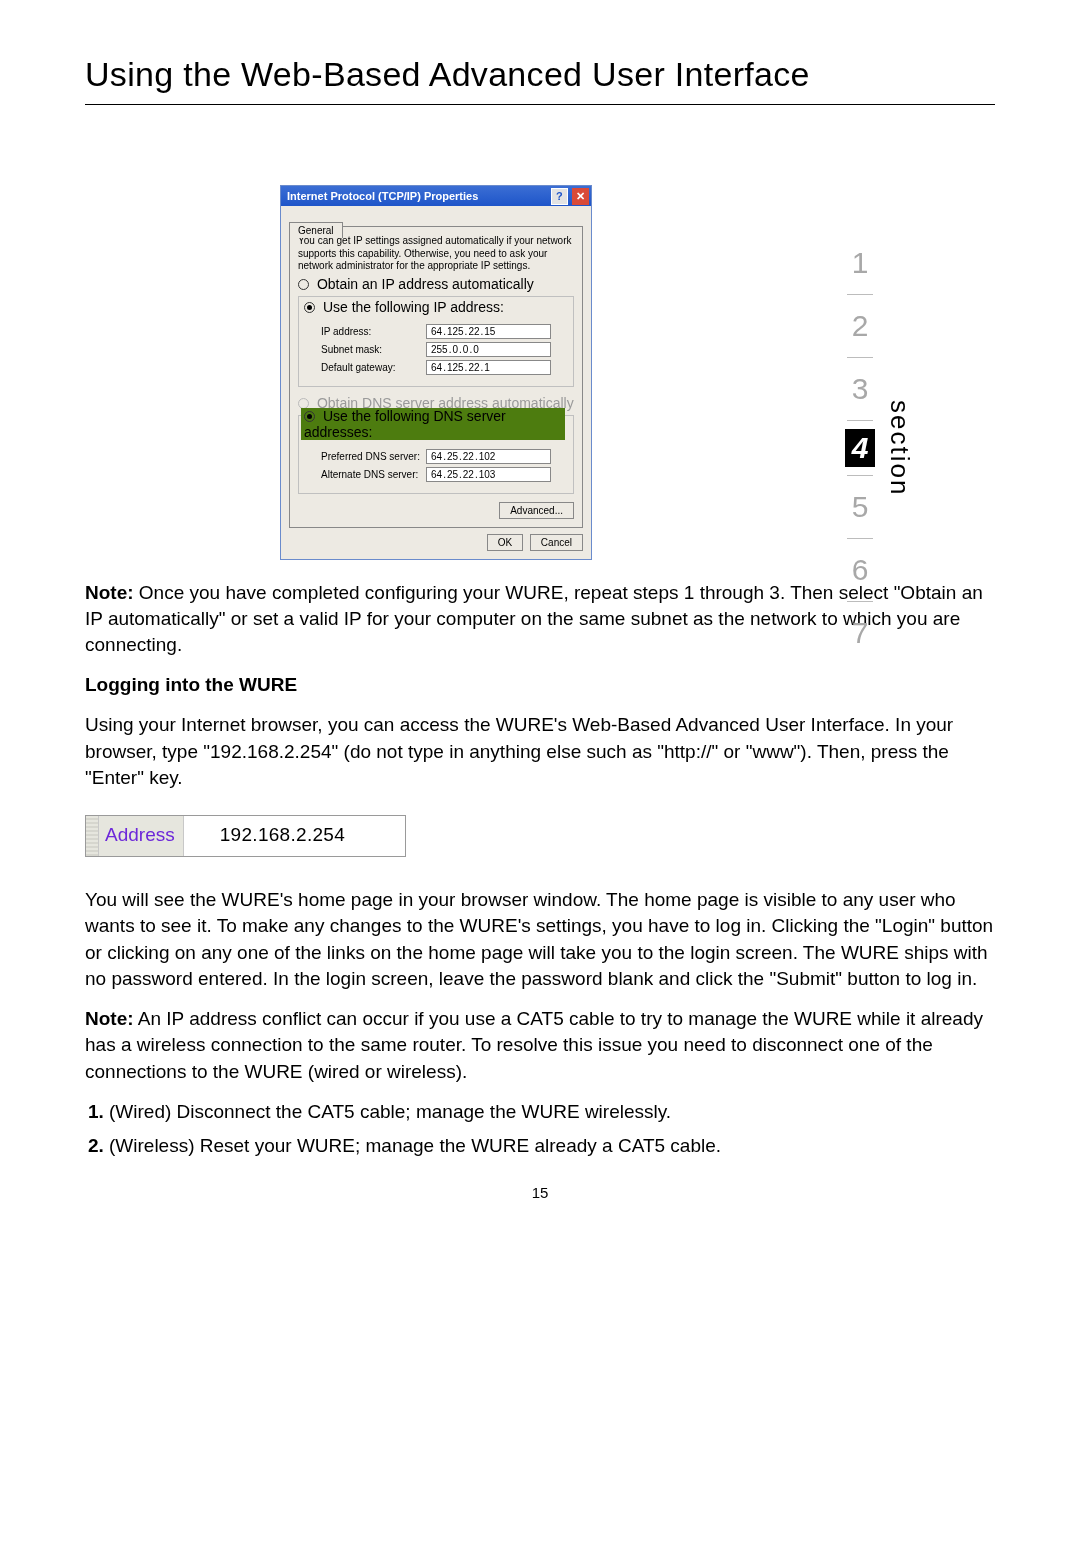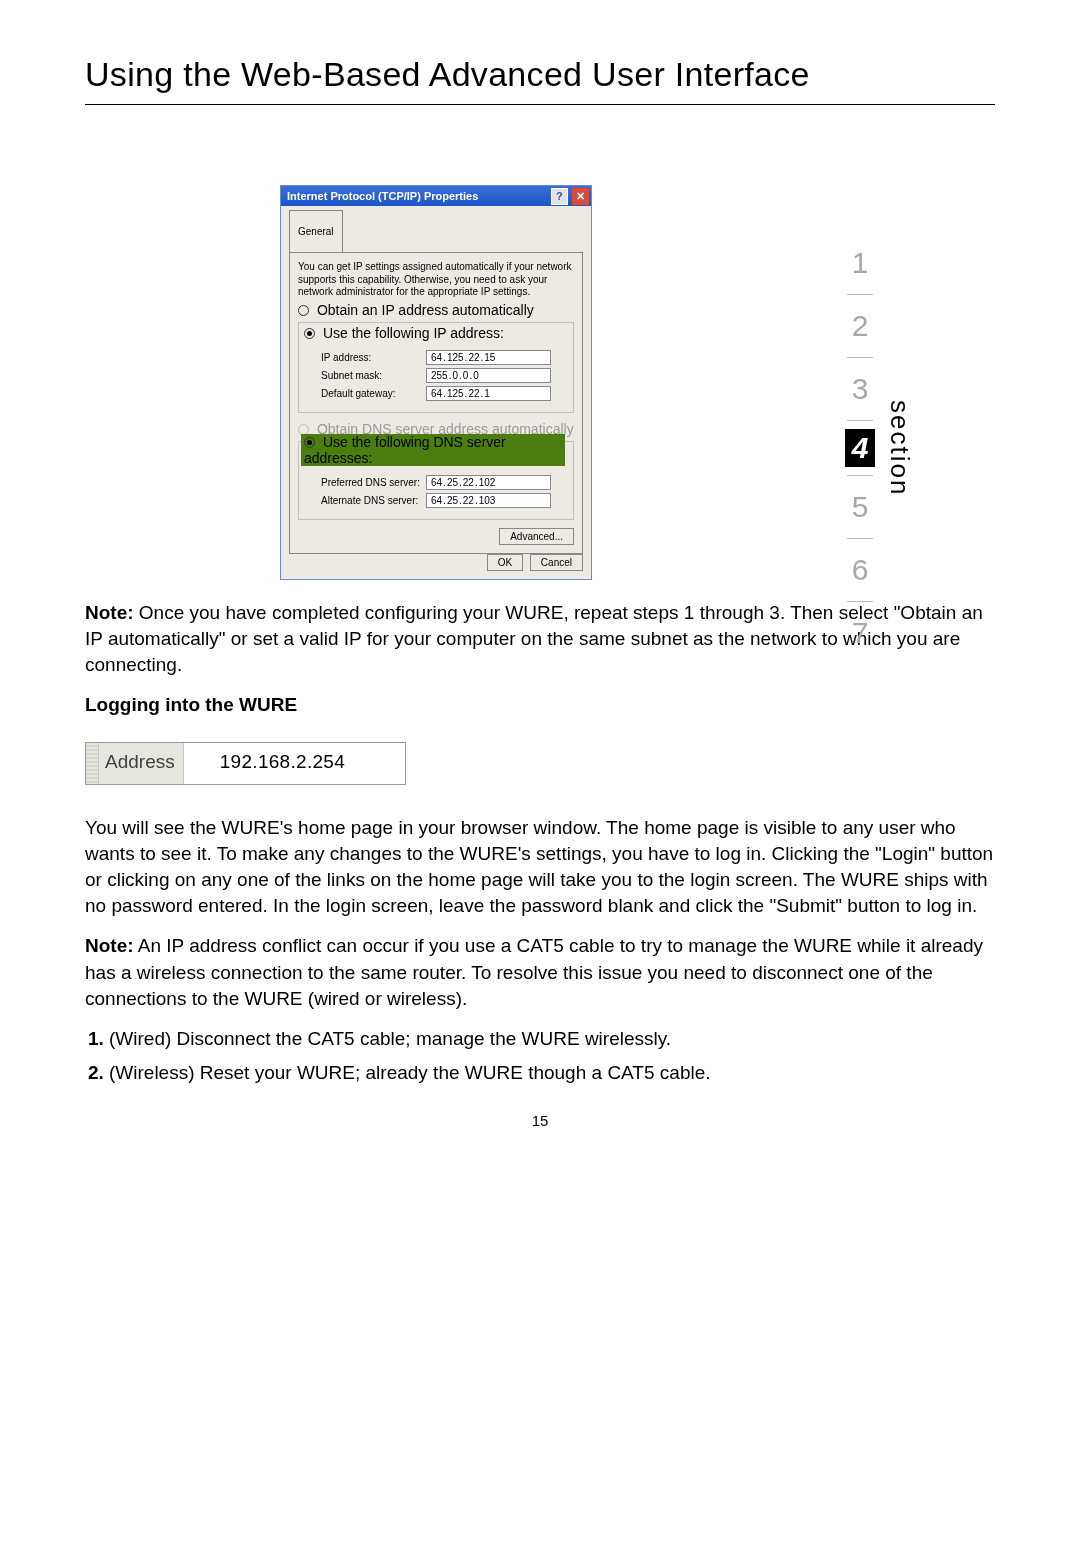--- a/index.html
+++ b/index.html
@@ -96,25 +96,25 @@
     border: 1px solid #fff;
     color: #1e55c9;
     font-size: 11px;
   }
   .dlg-btn.close { background: #d94a38; color: #fff; border-color:#d94a38; }
   .dialog-body { padding: 4px 8px 8px 8px; }
   .tab {
     display: inline-block;
     border: 1px solid #888;
     border-bottom: none;
-    padding: 15px 8px;
+    padding: 2px 8px;
     background: #edeae3;
     font-size: 10px;
     position: relative;
-    top: 0;
+    top: 12px;
   }
   .tab-panel {
     border: 1px solid #888;
     padding: 8px;
     background: #edeae3;
   }
   .intro { font-size: 10px; line-height: 1.25; margin-bottom: 0; }
   .fieldset {
     border: 1px solid #c0c0c0;
     margin: 4px 0 8px 0;
@@ -154,21 +154,21 @@
   }
   .ip-box span { display:inline-block; }
   .ip-box .dot { padding: 0 1px; }
   .btn {
     border: 1px solid #888;
     background: #edeae3;
     font-size: 10px;
     padding: 2px 10px;
     text-align: right;
   }
-  .dlg-footer { text-align: right; }
+  .dlg-footer { text-align: right; margin-top: 6px; }
   .dlg-footer .btn { margin-left: 4px; }
   .adv-row { text-align: right; margin-top: 6px; }
   
   .content {
     margin: 20px 85px 0 85px;
     font-size: 19px;
     line-height: 1.38;
   }
   .content p { margin: 14px 0; }
   .content .bold { font-weight: bold; }
@@ -180,21 +180,21 @@
     align-items: stretch;
     font-family: Tahoma, Arial, sans-serif;
   }
   .address-bar .grip {
     width: 12px;
     border-right: 1px solid #c8c8c8;
     background: repeating-linear-gradient(#e6e6de, #e6e6de 2px, #d6d6ce 2px, #d6d6ce 4px);
   }
   .address-bar .albl {
     background: #e6e6de;
-    color: #404040;
+    color: #6d28d9;
     font-size: 19px;
     padding: 6px 8px 8px 6px;
     border-right: 1px solid #c8c8c8;
   }
   .address-bar .aval {
     background: #fff;
     font-size: 19px;
     padding: 6px 60px 8px 36px;
     letter-spacing: 0.3px;
   }
@@ -337,33 +337,34 @@
       </div>
     </div>
   </div>
 
   <div class="content">
     <p>
       <span class="bold">Note:</span><span> Once you have completed configuring your WURE, repeat steps 1 through 3. Then select "Obtain an IP automatically" or set a valid IP for your computer on the same subnet as the network to which you are connecting.</span>
     </p>
 
     <p class="subhead">Logging into the WURE</p>
+    <p>Using your Internet browser, you can access the WURE's Web-Based Advanced User Interface. In your browser, type "192.168.2.254" (do not type in anything else such as "http://" or "www"). Then, press the "Enter" key.</p>
 
     <div class="address-bar">
       <span class="grip"></span>
       <span class="albl">Address</span>
       <span class="aval">192.168.2.254</span>
     </div>
 
     <p>You will see the WURE's home page in your browser window. The home page is visible to any user who wants to see it. To make any changes to the WURE's settings, you have to log in. Clicking the "Login" button or clicking on any one of the links on the home page will take you to the login screen. The WURE ships with no password entered. In the login screen, leave the password blank and click the "Submit" button to log in.</p>
 
     <p>
       <span class="bold">Note:</span><span> An IP address conflict can occur if you use a CAT5 cable to try to manage the WURE while it already has a wireless connection to the same router. To resolve this issue you need to disconnect one of the connections to the WURE (wired or wireless).</span>
     </p>
 
     <ol class="steps">
       <li>(Wired) Disconnect the CAT5 cable; manage the WURE wirelessly.</li>
-      <li>(Wireless) Reset your WURE; already the WURE though a CAT5 cable.</li>
+      <li>(Wireless) Reset your WURE; manage the WURE already a CAT5 cable.</li>
     </ol>
   </div>
 
   <div class="page-number">15</div>
 </div>
 
 </body></html>

